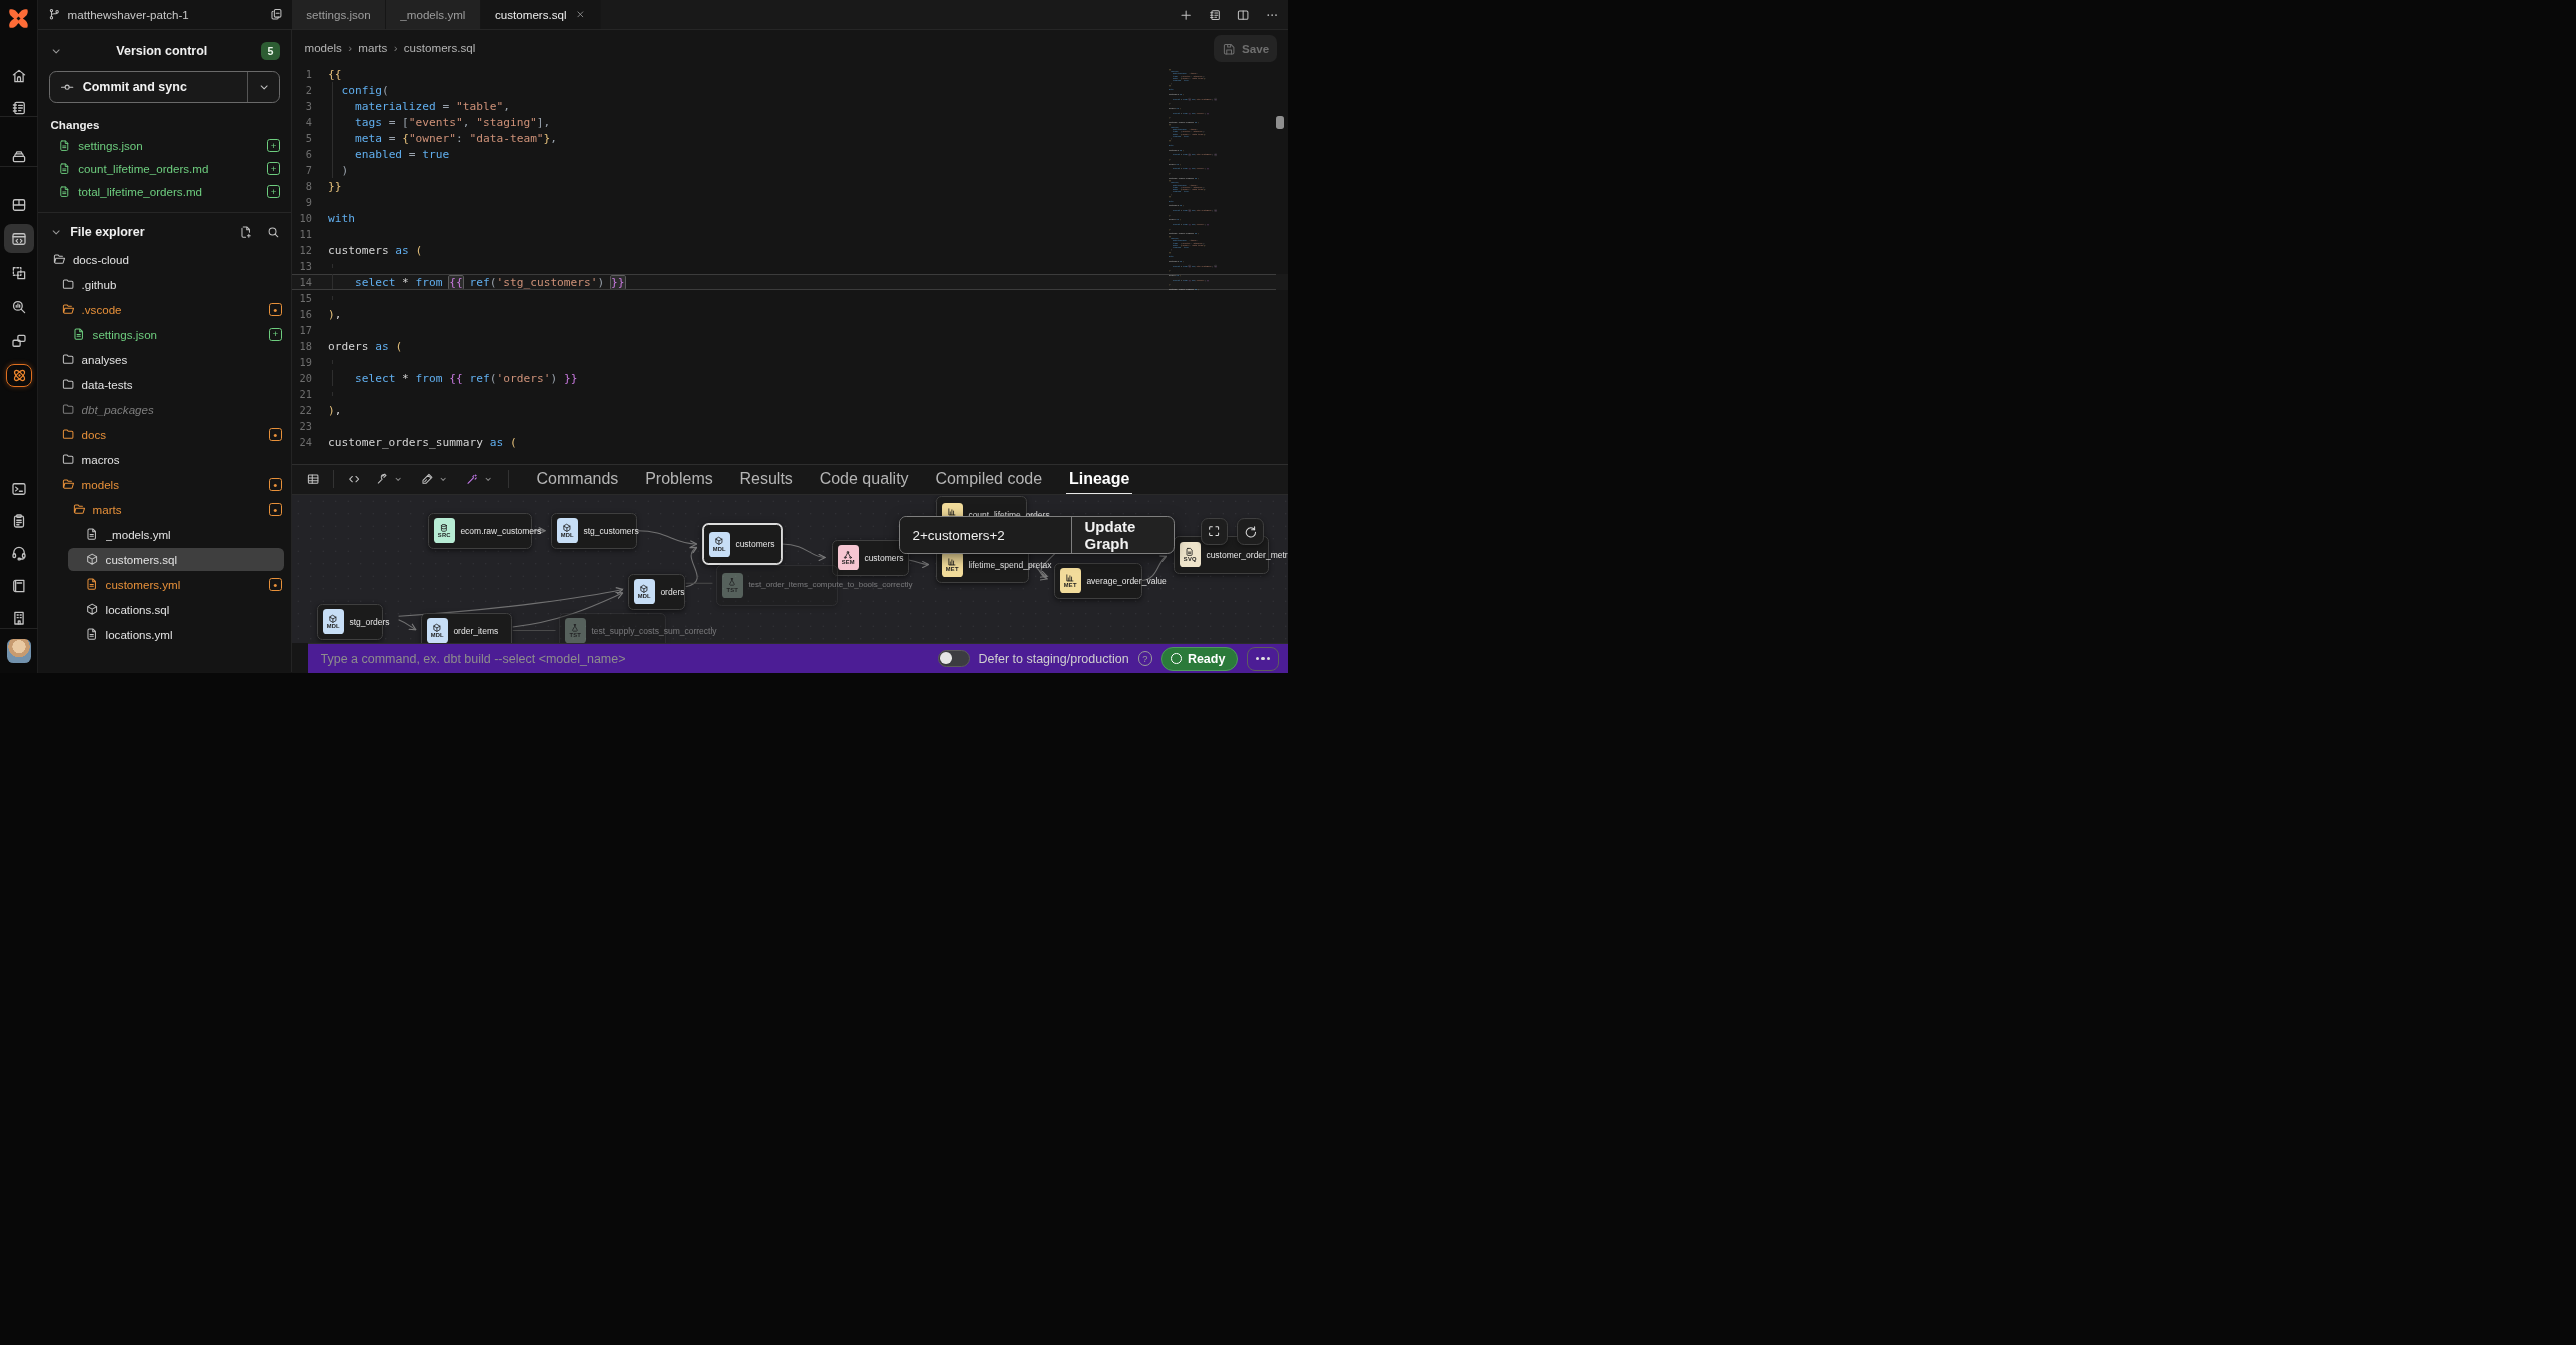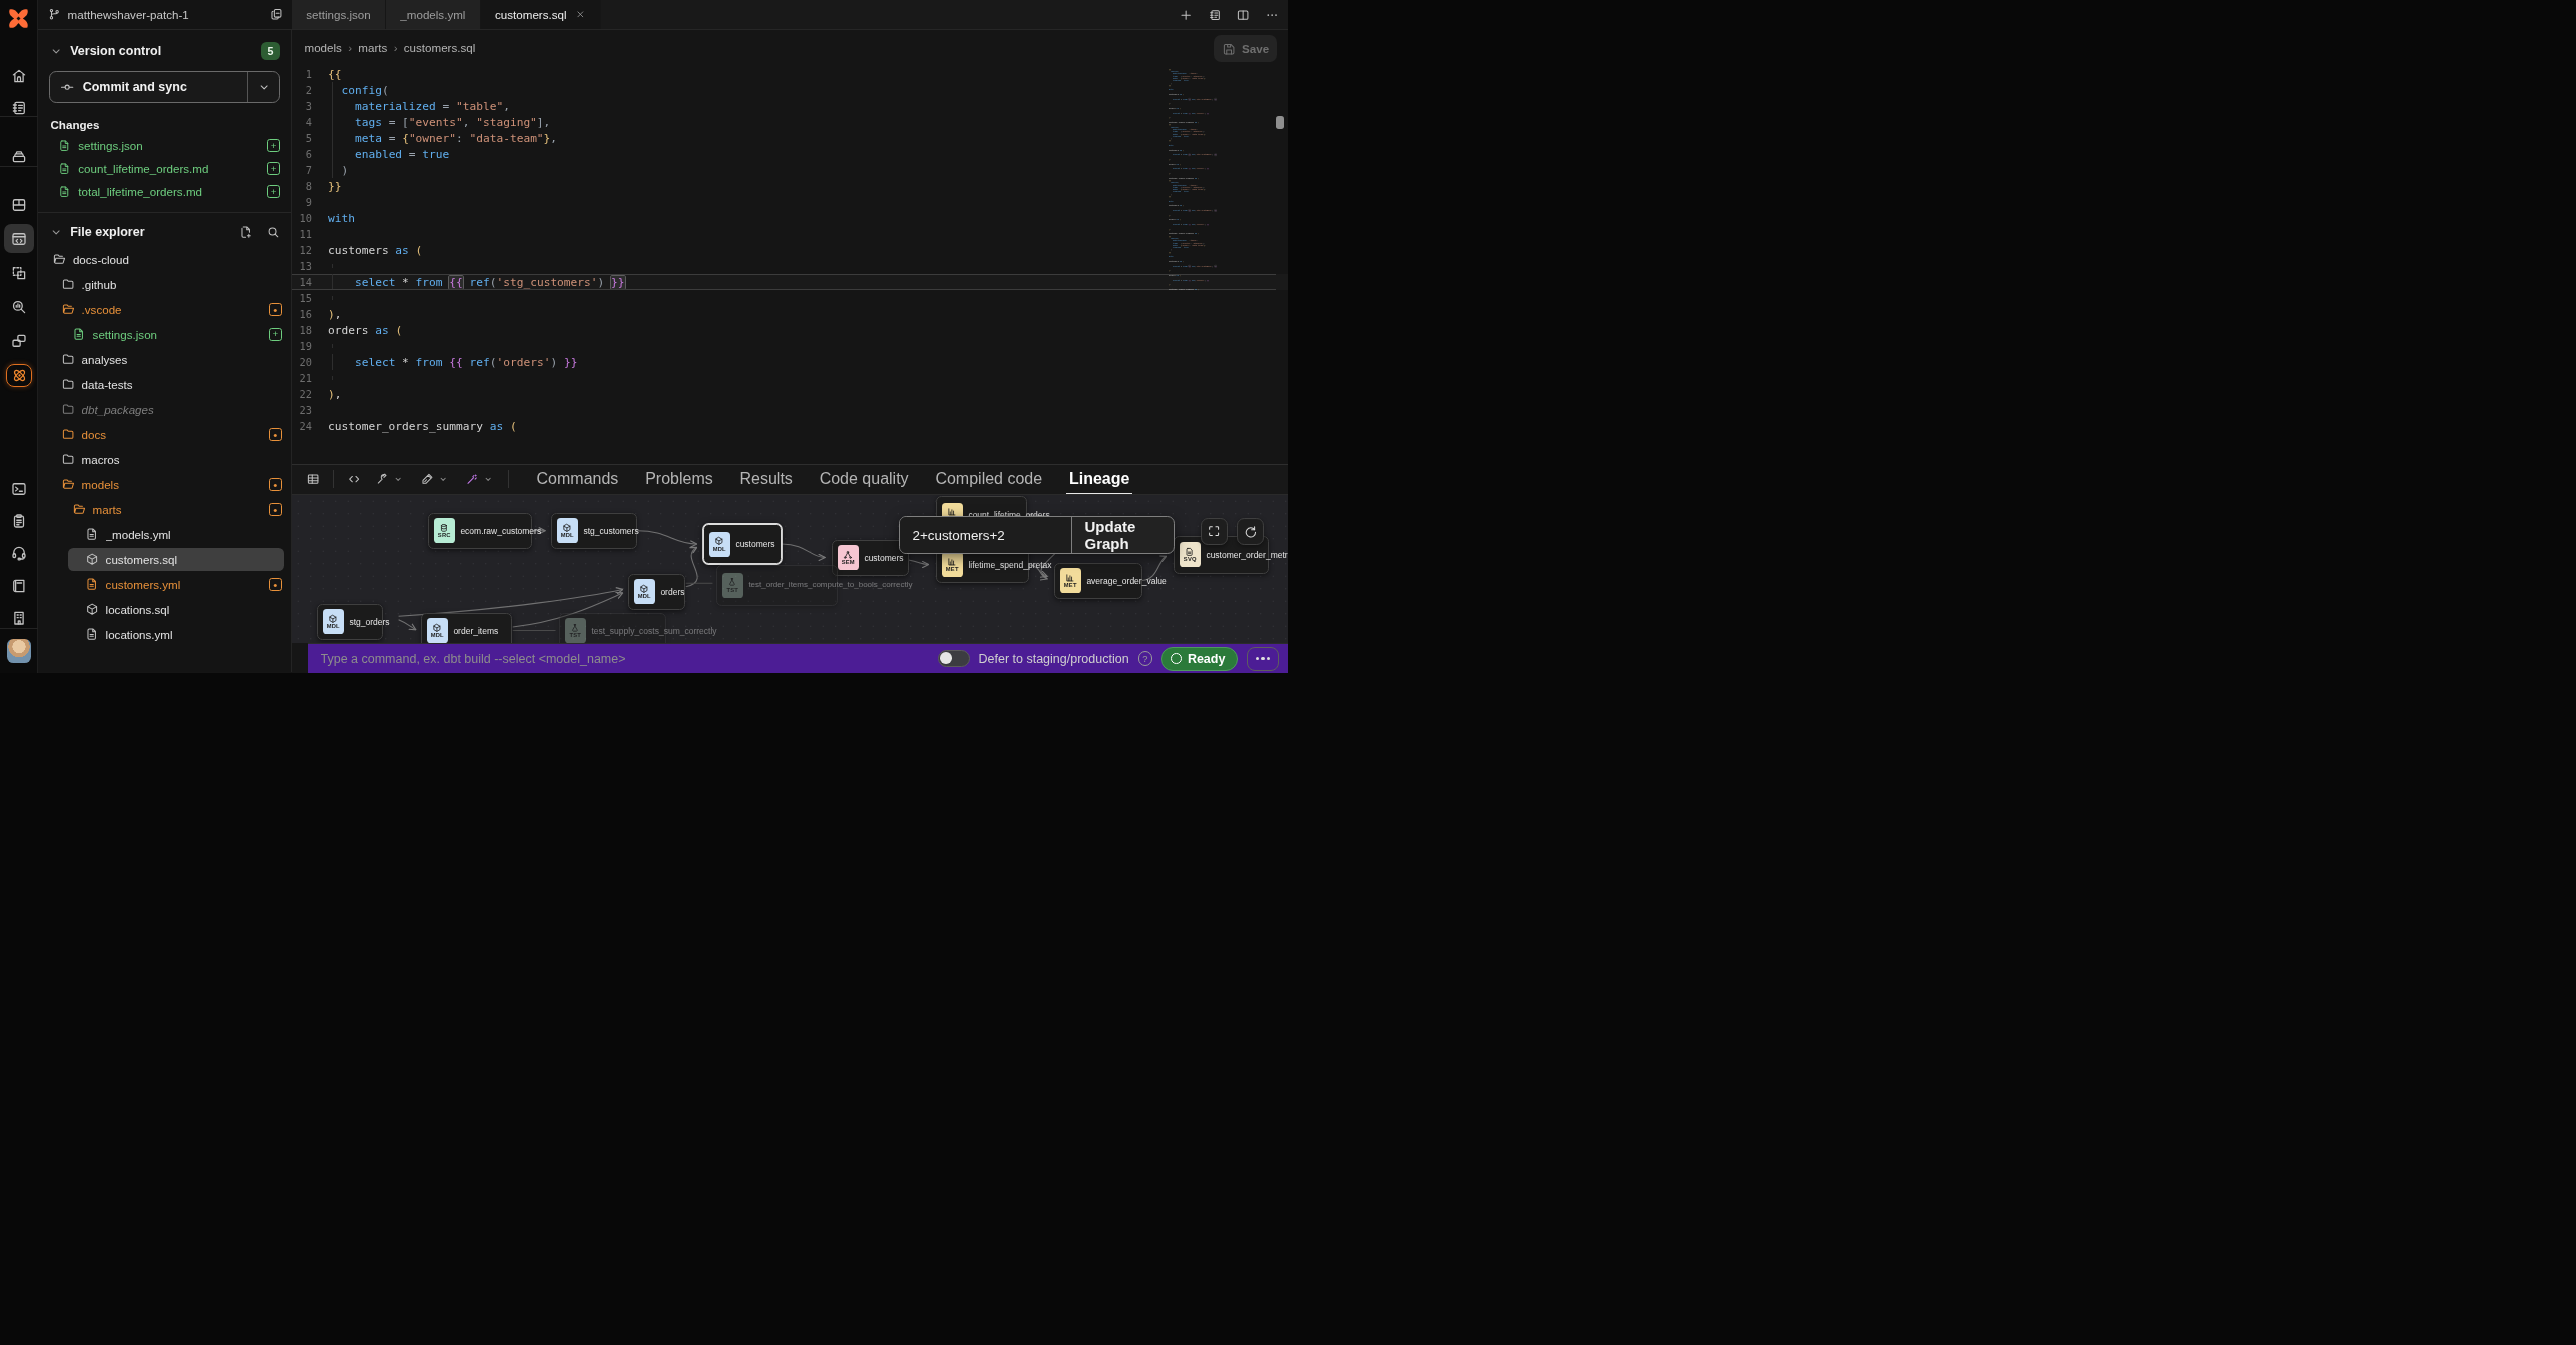--- a/index.html
+++ b/index.html
@@ -259,21 +259,21 @@
     <span class="branch-name">matthewshaver-patch-1</span>
     <span class="ic">
         <svg viewBox="0 0 24 24" width="14.3" height="14.3">
           <rect x="9" y="4" width="11" height="13" rx="2"></rect>
           <path d="M15.5 17 V18 a2 2 0 0 1 -2 2 H7 a2 2 0 0 1 -2 -2 V9 a2 2 0 0 1 2 -2 M12 10.5 H17"></path>
         </svg>
       </span>
   </div>
 
   <div class="sidebar">
-    <div class="sec-head" style="margin-top:7.2px;">
+    <div class="sec-head" style="margin-top:7.2px;text-align:center;">
       <span class="ic" style="color:#9a9a9a">
           <svg viewBox="0 0 24 24" width="14.3" height="14.3">
             <path d="M7 10 L12 15 L17 10"></path>
           </svg>
         </span>
       <span class="sec-title">Version control</span>
       <span class="vc-badge">5</span>
     </div>
     <div class="commit-btn">
       <div class="commit-main">
@@ -602,20 +602,24 @@
           <span class="num">14</span>
           <span class="txt"><span class="tk-w">    </span><span class="tk-b">select</span><span class="tk-w"> * </span><span class="tk-b">from</span><span class="tk-w"> </span><span class="tk-m">{{</span><span class="tk-w"> </span><span class="tk-b">ref</span><span class="tk-g">(</span><span class="tk-s">'stg_customers'</span><span class="tk-g">)</span><span class="tk-w"> </span><span class="tk-m">}}</span></span>
         </div>
         <div class="cline guided">
           <span class="num">15</span>
           <span class="txt"></span>
         </div>
         <div class="cline">
           <span class="num">16</span>
           <span class="txt"><span class="tk-y">)</span><span class="tk-w">,</span></span>
+        </div>
+        <div class="cline">
+          <span class="num">17</span>
+          <span class="txt"></span>
         </div>
         <div class="cline">
           <span class="num">18</span>
           <span class="txt"><span class="tk-w">orders </span><span class="tk-b">as</span><span class="tk-y"> (</span></span>
         </div>
         <div class="cline guided">
           <span class="num">19</span>
           <span class="txt"></span>
         </div>
         <div class="cline guided">

